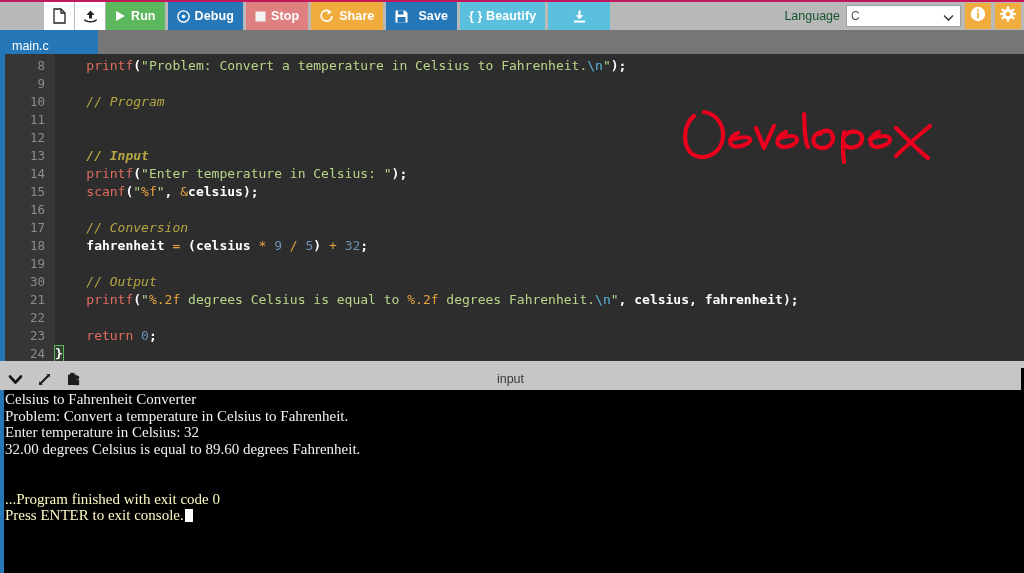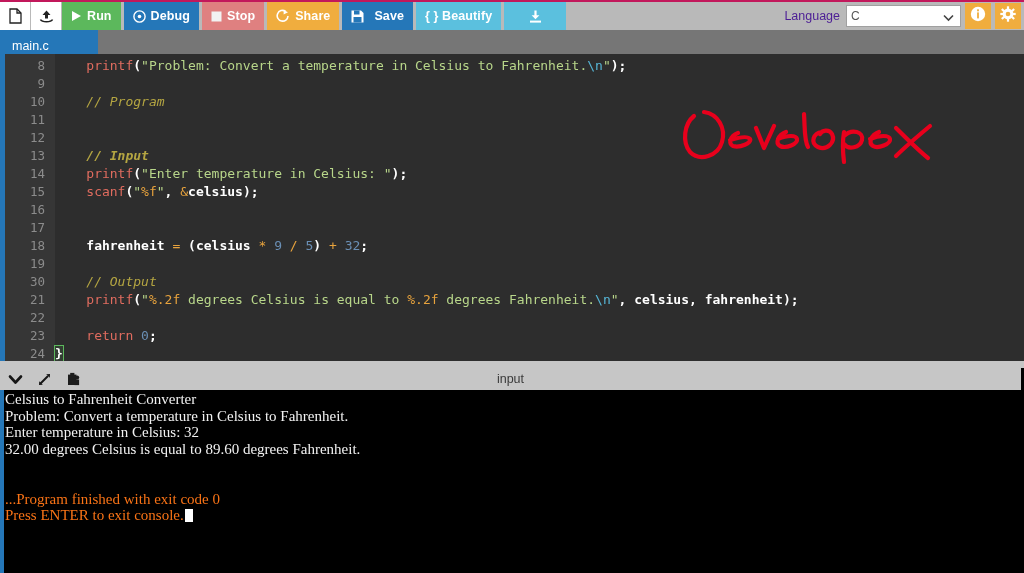--- a/index.html
+++ b/index.html
@@ -10,21 +10,21 @@
     -webkit-font-smoothing:antialiased;
   }
   #app{position:relative;width:1024px;height:573px;background:#000;}
 
   
   .toolbar{
     position:absolute;left:0;top:0;width:1024px;height:30px;
     background:#b9b9b9;
     border-top:2px solid #c2185b;
     box-sizing:border-box;
-    display:flex;align-items:stretch;
+    display:flex;align-items:stretch;padding-left:44px;
   }
   .tb-left{display:flex;align-items:stretch;height:28px;}
   .tb-btn{
     display:flex;align-items:center;justify-content:center;
     height:28px;box-sizing:border-box;
     color:#fff;font-size:12.5px;font-weight:bold;
     padding:0 9px;margin-right:3px;
     white-space:nowrap;cursor:pointer;
     letter-spacing:.1px;
   }
@@ -36,21 +36,21 @@
   .tb-save{background:#2577b8;}
   .tb-beautify{background:#5bc0de;}
   .tb-download{background:#5bc0de;width:62px;padding:0;}
   .tb-btn .lbl{margin-left:5px;}
   .tb-btn svg{display:block;}
 
   .tb-right{
     margin-left:auto;display:flex;align-items:center;height:28px;
     padding-right:3px;
   }
-  .lang-label{color:#4c1d95;font-size:12.5px;margin-right:6px;}
+  .lang-label{color:#14532d;font-size:12.5px;margin-right:6px;}
   .lang-select{
     width:115px;height:22px;background:#fff;border:1px solid #a0a0a0;
     box-sizing:border-box;display:flex;align-items:center;
     padding:0 4px;font-size:12px;color:#555;position:relative;cursor:pointer;
   }
   .lang-select .chev{position:absolute;right:6px;top:5px;}
   .tb-circ{
     width:26px;height:26px;background:#f0ad3e;margin-left:4px;
     display:flex;align-items:center;justify-content:center;cursor:pointer;
   }
@@ -132,21 +132,21 @@
     background:#000;overflow:hidden;
   }
   .cons-edge{position:absolute;left:0;top:0;width:4px;height:183px;background:#2577b8;}
   .cons-body{
     position:absolute;left:5px;top:1px;right:0;
     font-family:Liberation Serif, serif;
     font-size:15px;line-height:16.6px;
     color:#f2f2f2;white-space:pre;
   }
   .cline{height:16.6px;}
-  .green{color:#f97316;}
+  .green{color:#fef9c3;}
   .cursor{
     display:inline-block;width:8px;height:13px;background:#fff;
     vertical-align:-2px;margin-left:1px;
   }
 </style>
 </head>
 <body>
 
 <div id="app">
 
@@ -306,20 +306,21 @@
       </div>
     <div class="code-wrap" id="code-wrap">
         <div class="cl" style="top: 3px;"><span class="pn">    </span><span class="fn">printf</span><span class="pn">(</span><span class="str">"Problem: Convert a temperature in Celsius to Fahrenheit.</span><span class="esc">\n</span><span class="str">"</span><span class="pn">);</span></div>
         <div class="cl" style="top: 21px;"></div>
         <div class="cl" style="top: 39px;"><span class="pn">    </span><span class="cmt">// Program</span></div>
         <div class="cl" style="top: 75px;"></div>
         <div class="cl" style="top: 93px; font-weight: bold;"><span class="pn">    </span><span class="cmt">// Input</span></div>
         <div class="cl" style="top: 111px;"><span class="pn">    </span><span class="fn">printf</span><span class="pn">(</span><span class="str">"Enter temperature in Celsius: "</span><span class="pn">);</span></div>
         <div class="cl" style="top: 129px;"><span class="pn">    </span><span class="fn">scanf</span><span class="pn">(</span><span class="str">"</span><span class="op">%f</span><span class="str">"</span><span class="pn">, </span><span class="op">&amp;</span><span class="id">celsius</span><span class="pn">);</span></div>
         <div class="cl" style="top: 147px;"></div>
+        <div class="cl" style="top: 165px;"><span class="pn">    </span><span class="cmt">// Conversion</span></div>
         <div class="cl" style="top: 183px;"><span class="pn">    </span><span class="id">fahrenheit</span><span class="pn"> </span><span class="op">=</span><span class="id"> (celsius </span><span class="op">*</span><span class="pn"> </span><span class="num">9</span><span class="pn"> </span><span class="op">/</span><span class="pn"> </span><span class="num">5</span><span class="id">) </span><span class="op">+</span><span class="pn"> </span><span class="num">32</span><span class="pn">;</span></div>
         <div class="cl" style="top: 201px;"></div>
         <div class="cl" style="top: 219px;"><span class="pn">    </span><span class="cmt">// Output</span></div>
         <div class="cl" style="top: 237px;"><span class="pn">    </span><span class="fn">printf</span><span class="pn">(</span><span class="str">"</span><span class="op">%.2f</span><span class="str"> degrees Celsius is equal to </span><span class="op">%.2f</span><span class="str"> degrees Fahrenheit.</span><span class="esc">\n</span><span class="str">"</span><span class="pn">, celsius, fahrenheit);</span></div>
         <div class="cl" style="top: 255px;"></div>
         <div class="cl" style="top: 273px;"><span class="pn">    </span><span class="ret">return</span><span class="pn"> </span><span class="num">0</span><span class="pn">;</span></div>
         <div class="cl" style="top: 291px;"><span class="brace-hl">}</span></div>
       </div>
 
     <div class="handwrite">

